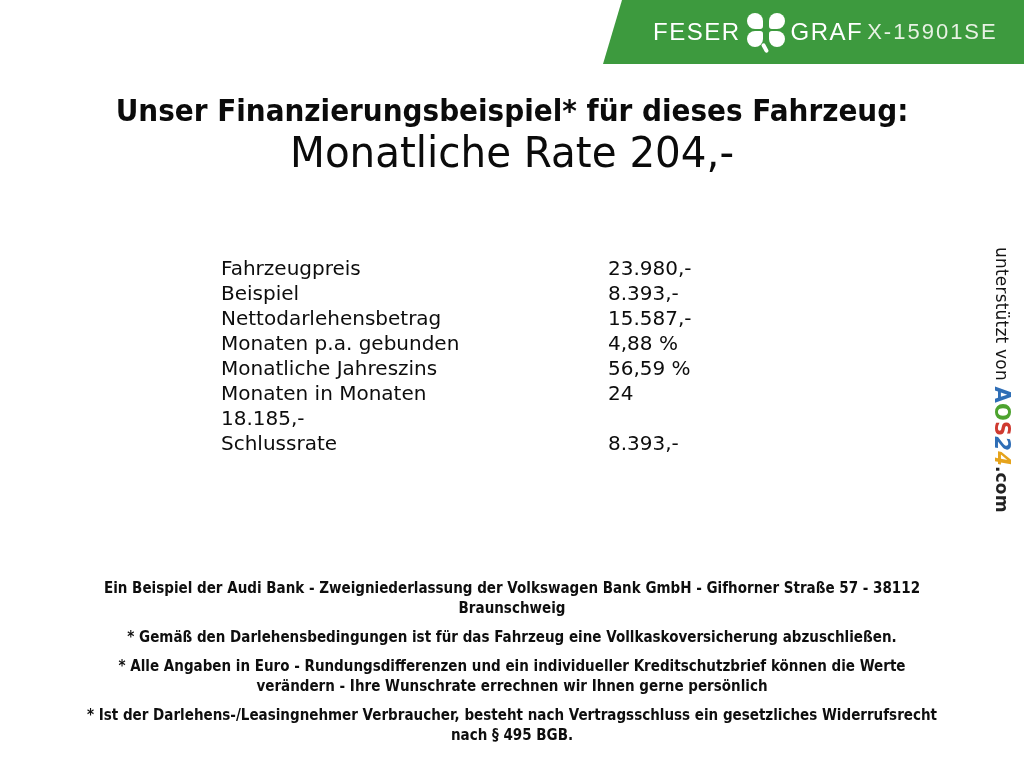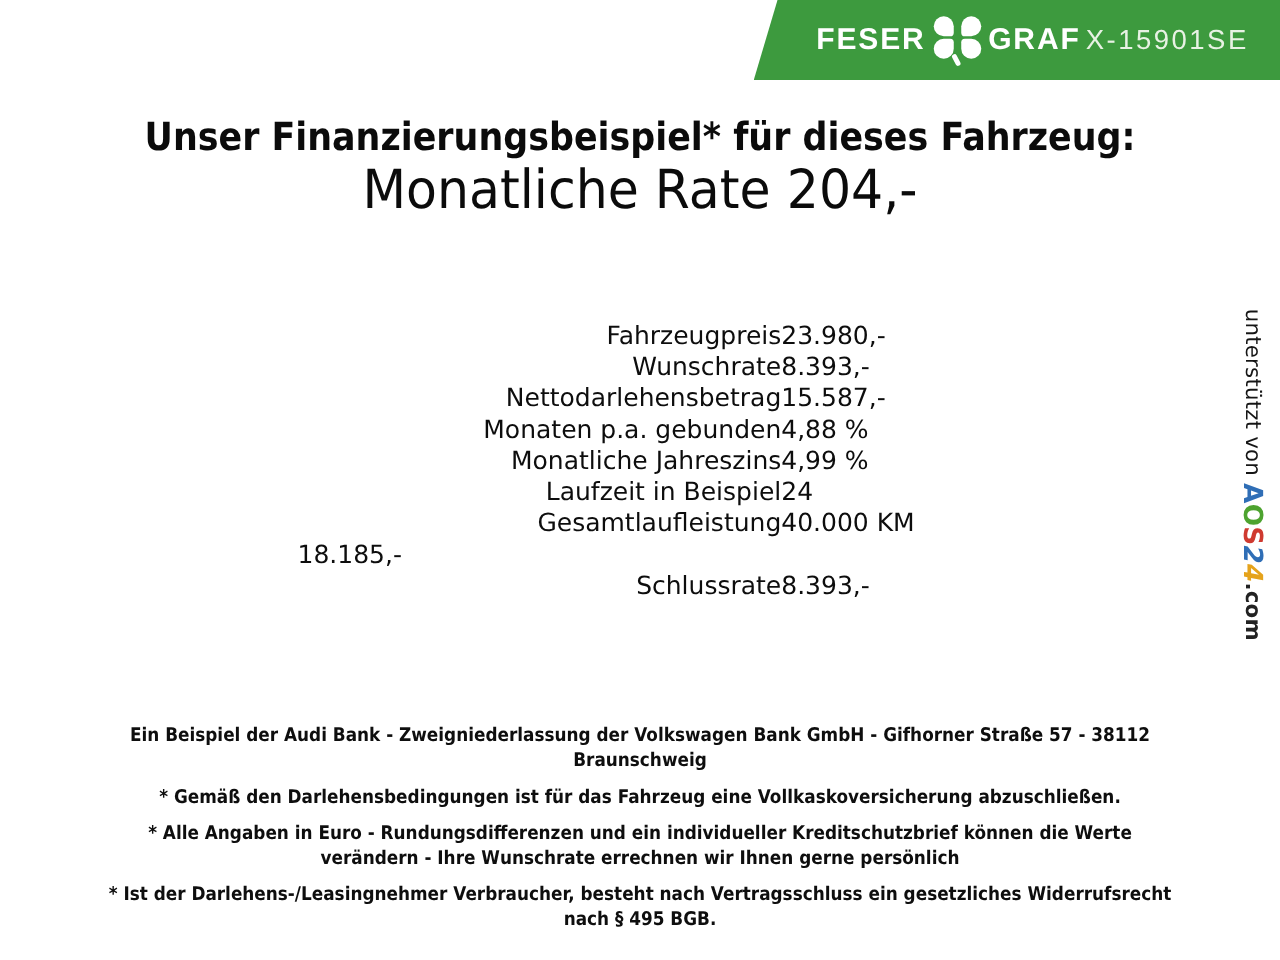--- a/index.html
+++ b/index.html
@@ -17,21 +17,21 @@
   .banner {
     position: absolute; top: 0; left: 603px; right: 0; height: 64px;
     background: #3d9a3e;
     clip-path: polygon(19px 0, 100% 0, 100% 100%, 0 100%);
     display: flex; align-items: center;
     padding-left: 50px;
     white-space: nowrap;
   }
   .brand-word {
     color: #ffffff; font-family: "Liberation Sans", sans-serif;
-    font-weight: 700; font-size: 24px; letter-spacing: 1.5px;
+    font-weight: 400; font-size: 24px; letter-spacing: 1.5px;
   }
   .vehicle-code {
     color: #e8f2e4; font-family: "Liberation Sans", sans-serif;
     font-weight: 400; font-size: 22px; letter-spacing: 2px;
     margin-left: 4px;
   }
   
   .clover { position: relative; width: 38px; height: 40px; margin: 0 6px; display: inline-block; flex: none; }
   .clover i { position: absolute; width: 16px; height: 16px; background: #fff; display: block; }
   .clover .tl { left: 0;  top: 1px;  border-radius: 50% 50% 18% 50%; }
@@ -51,22 +51,22 @@
   .rate-heading {
     position: absolute; top: 126px; left: 0; width: 100%;
     text-align: center; font-size: 43px; font-weight: 400; line-height: 52px;
     color: #0b0b0b;
     transform: scaleX(0.94); transform-origin: 50% 50%;
     white-space: nowrap;
   }
 
   
   .finance-table {
-    position: absolute; left: 238px; top: 256px;
-    font-size: 20px; line-height: 25px; color: #0d0d0d; text-align: right;
+    position: absolute; left: 221px; top: 256px;
+    font-size: 20px; line-height: 25px; color: #0d0d0d;
   }
   .finance-row { display: flex; height: 25px; }
   .finance-label { width: 387px; }
   .finance-value { }
 
   
   .supporter {
     position: absolute; top: 247px; right: 10px;
     writing-mode: vertical-rl; text-orientation: mixed;
     font-size: 17px; color: #151515; letter-spacing: 0.2px;
@@ -105,42 +105,38 @@
 
   <div class="intro-heading">Unser Finanzierungsbeispiel* für dieses Fahrzeug:</div>
   <div class="rate-heading">Monatliche Rate 204,-</div>
 
   <div class="finance-table">
     <div class="finance-row">
       <div class="finance-label">Fahrzeugpreis</div>
       <div class="finance-value">23.980,-</div>
     </div>
     <div class="finance-row">
-      <div class="finance-label">Wunschrate</div>
+      <div class="finance-label">Beispiel</div>
       <div class="finance-value">8.393,-</div>
     </div>
     <div class="finance-row">
       <div class="finance-label">Nettodarlehensbetrag</div>
       <div class="finance-value">15.587,-</div>
     </div>
     <div class="finance-row">
       <div class="finance-label">Monaten p.a. gebunden</div>
       <div class="finance-value">4,88 %</div>
     </div>
     <div class="finance-row">
       <div class="finance-label">Monatliche Jahreszins</div>
-      <div class="finance-value">4,99 %</div>
+      <div class="finance-value">56,59 %</div>
     </div>
     <div class="finance-row">
-      <div class="finance-label">Laufzeit in Beispiel</div>
+      <div class="finance-label">Monaten in Monaten</div>
       <div class="finance-value">24</div>
-    </div>
-    <div class="finance-row">
-      <div class="finance-label">Gesamtlaufleistung</div>
-      <div class="finance-value">40.000 KM</div>
     </div>
     <div class="finance-row">
       <div class="finance-value">18.185,-</div>
     </div>
     <div class="finance-row">
       <div class="finance-label">Schlussrate</div>
       <div class="finance-value">8.393,-</div>
     </div>
   </div>
 

